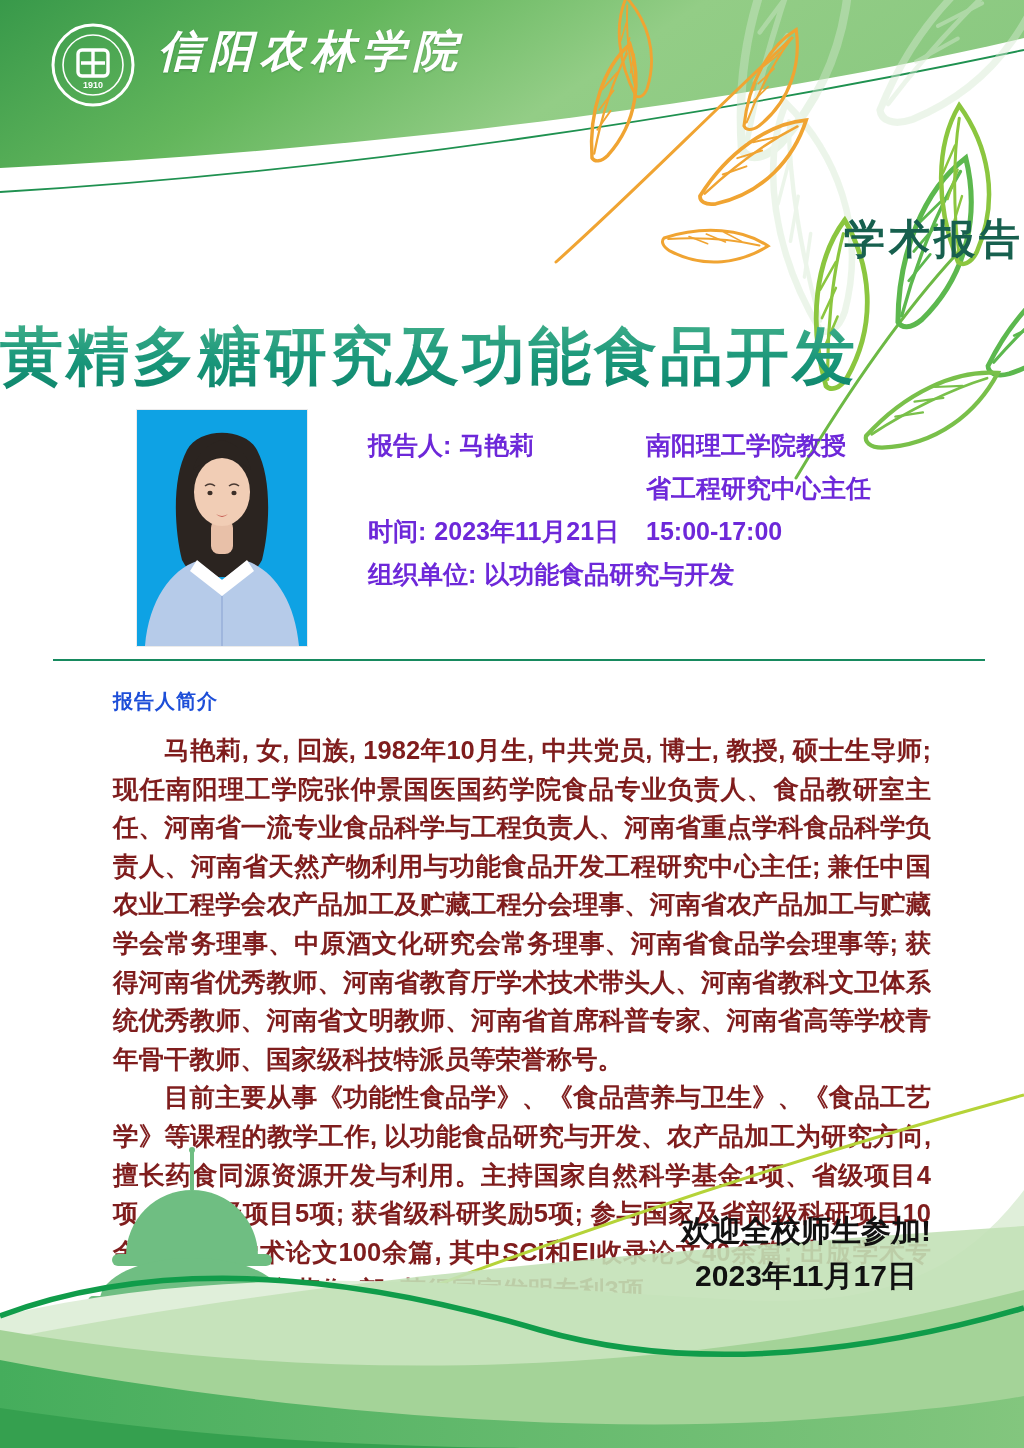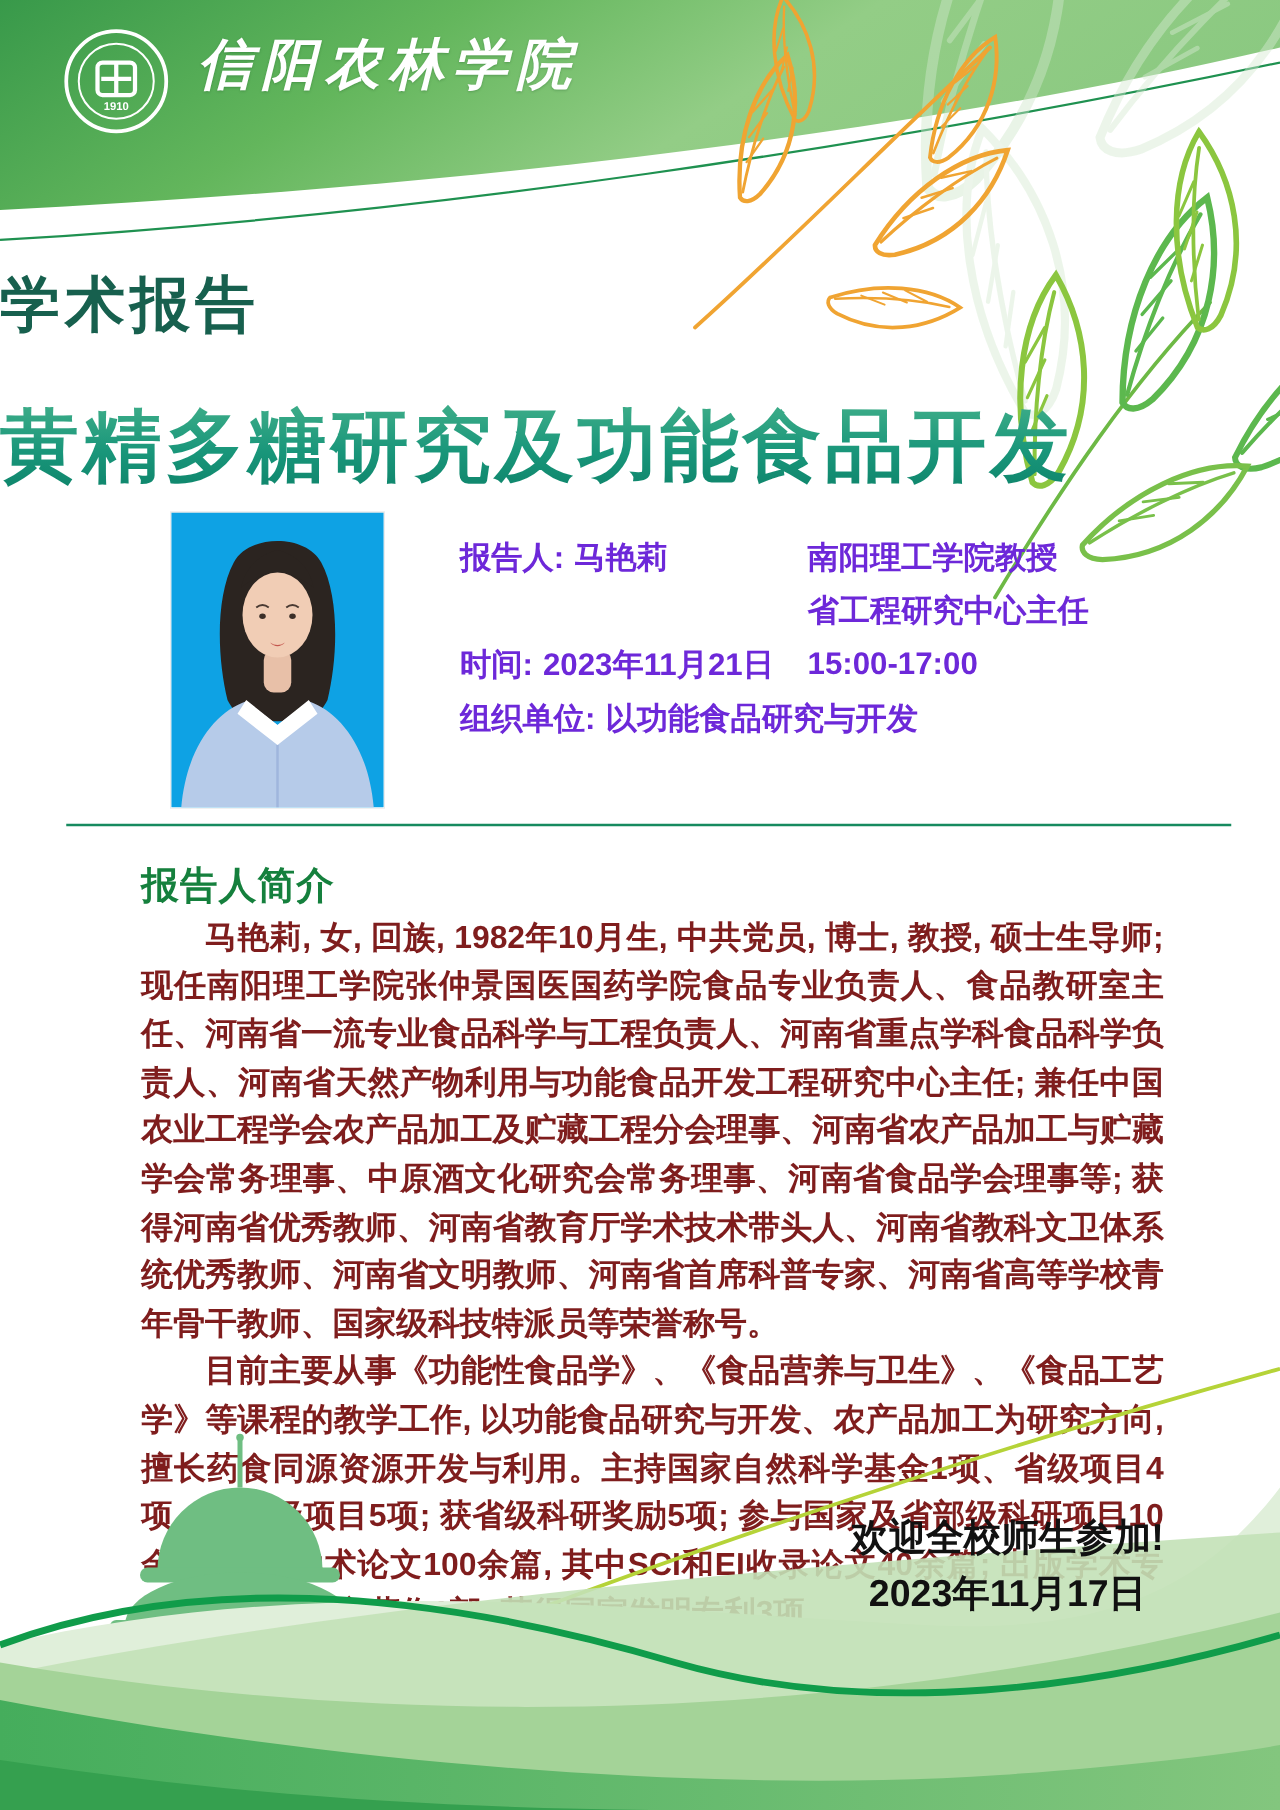--- a/index.html
+++ b/index.html
@@ -10,42 +10,42 @@
   #header-art { left:0; top:0; }
   #footer-art { left:0; bottom:0; }
 
   
   .logo { position:absolute; left:50px; top:22px; width:560px; height:92px; display:flex; align-items:flex-start; }
   .logo-badge { width:86px; height:86px; flex:0 0 86px; }
   .logo-name { color:#ffffff; font-size:44px; font-weight:700; letter-spacing:7px; margin-left:22px;
                font-family:"DejaVu Serif","Liberation Serif",serif; font-style:italic; text-shadow:0 1px 2px rgba(0,60,20,.25); }
 
   
-  .main-title { position:absolute; left:0; top:212px; width:1024px; text-align:left;
-                font-size:48px; font-weight:800; letter-spacing:4px; color:#17604e; }
+  .main-title { position:absolute; left:0; top:212px; width:1024px; text-align:right;
+                font-size:41px; font-weight:800; letter-spacing:4px; color:#17604e; }
   .sub-title { position:absolute; left:0; top:314px; width:1024px; text-align:left;
                font-size:63px; font-weight:800; letter-spacing:3px; color:#0f8b6e;
                background:linear-gradient(180deg,#46b28c 0%,#19967a 55%,#0c8168 100%);
                -webkit-background-clip:text; background-clip:text; -webkit-text-fill-color:transparent; }
 
   
   .photo { position:absolute; left:137px; top:410px; width:170px; height:236px; box-shadow:0 0 0 1px rgba(0,0,0,.08); }
 
   
   .info { position:absolute; left:368px; top:424px; width:600px;
           display:grid; grid-template-columns:278px auto; grid-auto-rows:43px;
           font-size:25px; font-weight:700; color:#6d28d9; align-items:center; }
   .info .span2 { grid-column:1 / span 2; }
   .info .lbl { margin-right:8px; }
 
   
   .divider { position:absolute; left:53px; top:659px; width:932px; border-top:2px solid #178a5f; }
 
   
-  .bio-heading { position:absolute; left:113px; top:688px; font-size:30px; font-weight:800; color:#15803d; letter-spacing:1px; }
+  .bio-heading { position:absolute; left:113px; top:688px; font-size:20px; font-weight:800; color:#1d4ed8; letter-spacing:1px; }
   .bio { position:absolute; left:113px; top:731px; width:818px; font-size:25.5px; line-height:38.6px;
          font-weight:600; color:#7f1d1d; text-align:justify; }
   .bio p { text-indent:2em; margin:0; }
 
   
   .footer-text { position:absolute; left:641px; top:1208px; width:330px; text-align:center;
                  font-size:30px; font-weight:700; color:#111111; line-height:45px; }
 </style>
 </head>
 <body>

